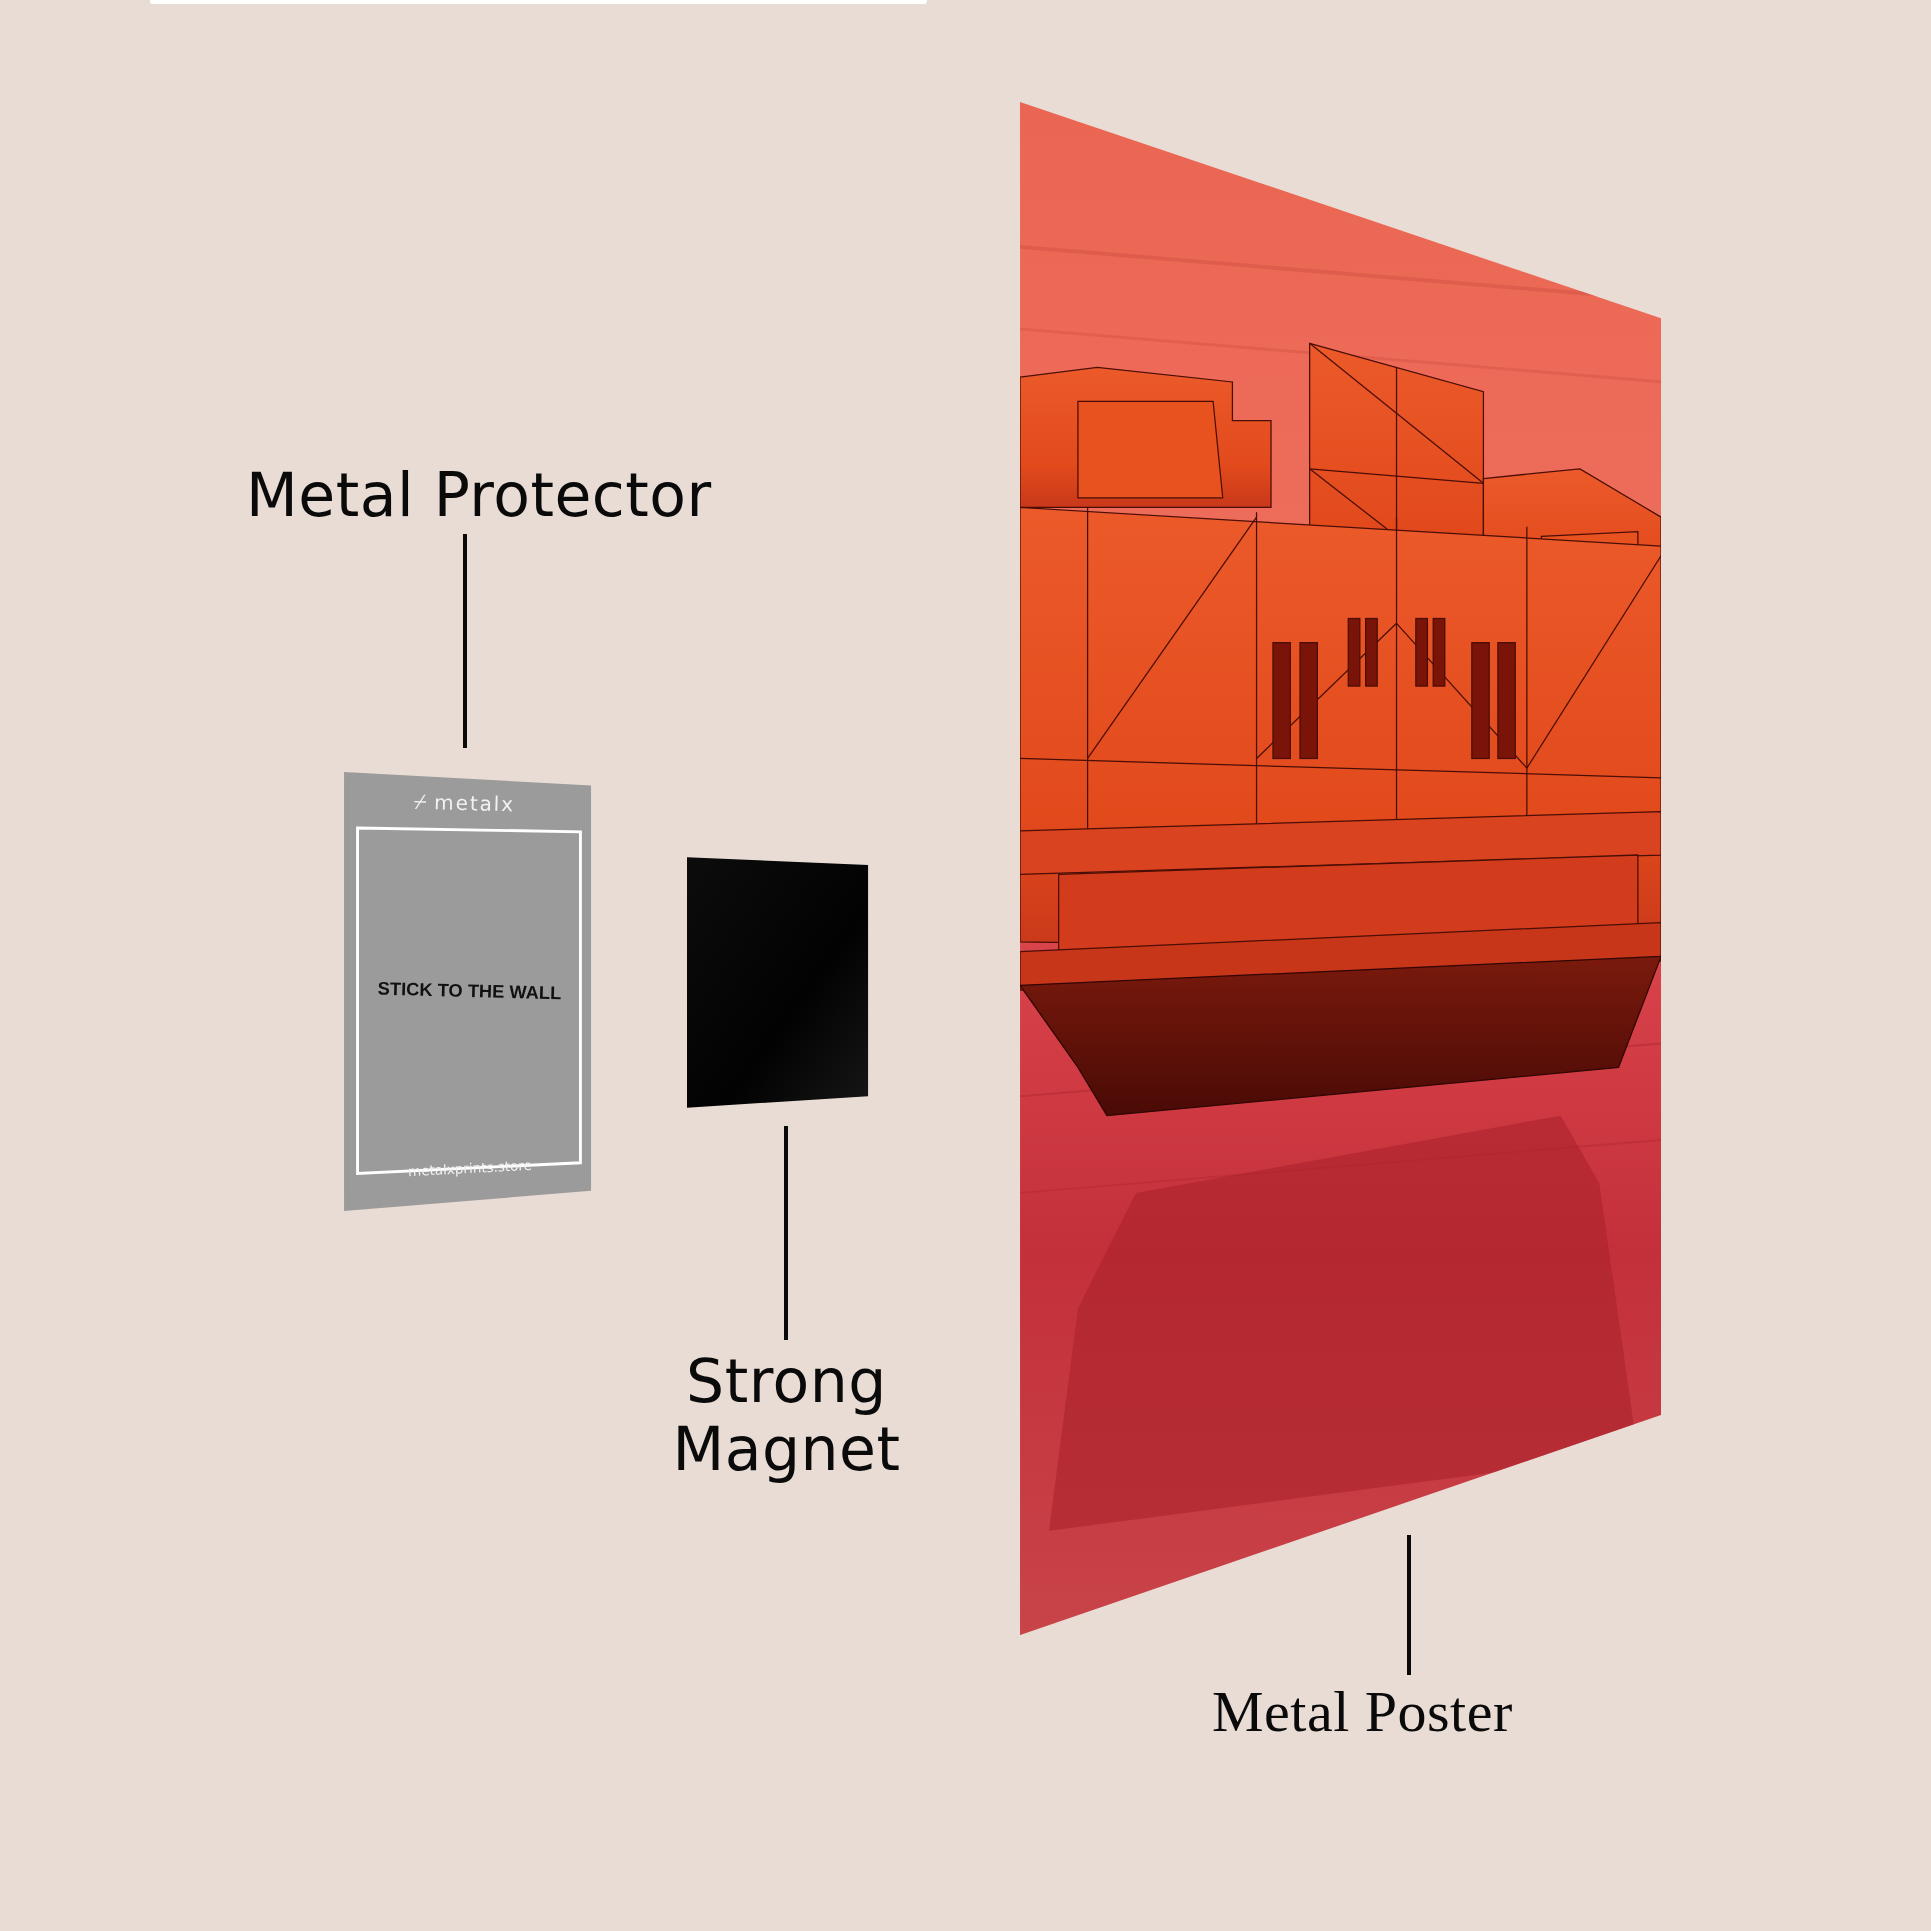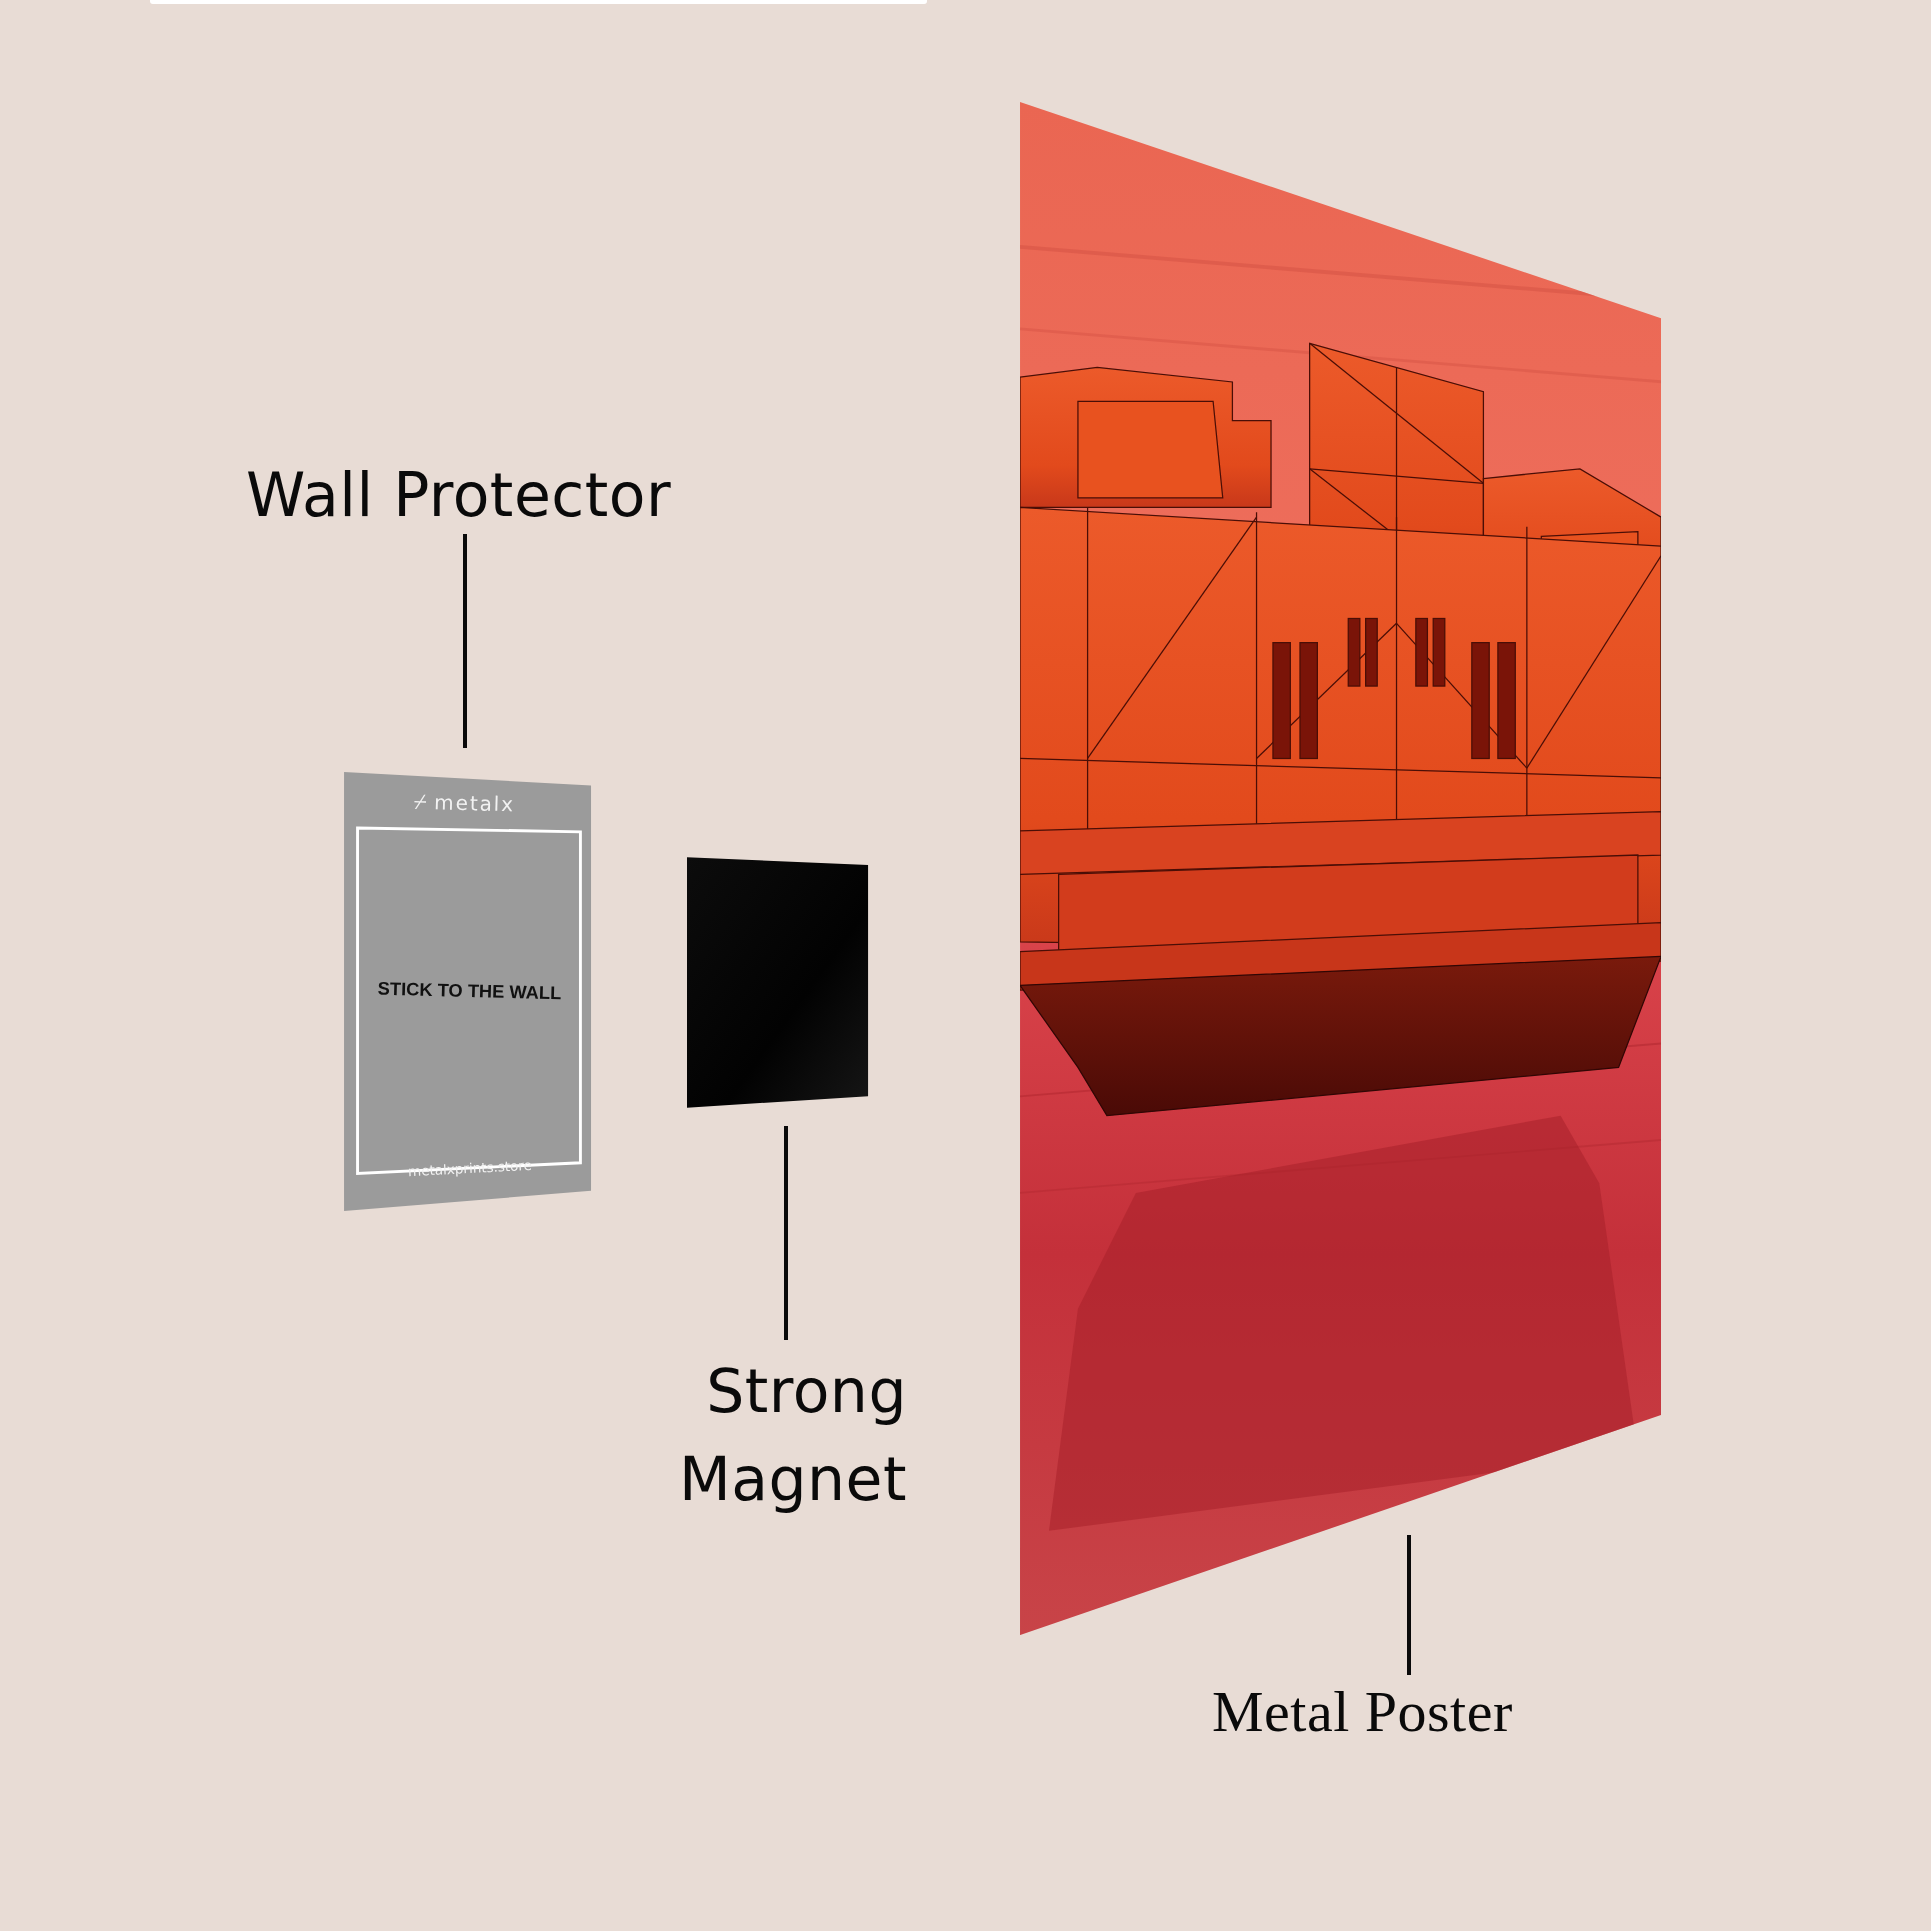--- a/index.html
+++ b/index.html
@@ -11,21 +11,21 @@
     .top-bar {
       position: absolute; left: 150px; top: 0; width: 777px; height: 3.9px;
       background: #ffffff; border-radius: 0 0 2.9px 2.9px;
     }
     .label {
       position: absolute; color: #0a0a0a;
       font-family: "DejaVu Sans", sans-serif; font-weight: 400;
       letter-spacing: 0.5px; white-space: nowrap; line-height: 1;
     }
     .label-wall { left: 246px; top: 465px; font-size: 60px; }
-    .label-magnet { left: 666px; top: 1347px; width: 241px; text-align: right; font-size: 60px; line-height: 88px; white-space: normal; }
+    .label-magnet { left: 666px; top: 1347px; width: 241px; text-align: center; font-size: 60px; line-height: 68px; white-space: normal; }
     .label-poster { left: 1212px; top: 1683px; font-size: 58px; font-family: Liberation Serif, serif; }
     .connector { position: absolute; background: #0a0a0a; width: 3.9px; }
     .c-wall { left: 463px; top: 534px; height: 214px; }
     .c-magnet { left: 784px; top: 1126px; height: 214px; }
     .c-poster { left: 1407px; top: 1535px; height: 140px; }
 
     
     .protector-wrap { position: absolute; left: 344px; top: 772px; width: 249px; height: 439px; }
     .protector-wrap svg { position: absolute; left: 0; top: 0; }
     .protector-logo {
@@ -46,21 +46,21 @@
     }
 
     .magnet { position: absolute; left: 687px; top: 857px; }
     .poster { position: absolute; left: 1020px; top: 102px; }
   </style>
 </head>
 <body>
 
 <div class="top-bar"></div>
 
-<div class="label label-wall">Wall Protector</div>
+<div class="label label-wall">Metal Protector</div>
 <div class="connector c-wall"></div>
 
 <div class="protector-wrap">
   <svg width="249" height="439" viewBox="0 0 258 455">
     <polygon points="0,0 256,14 256,434 0,455" fill="#9b9b9b"></polygon>
     <polygon points="14,58 245,62 245,405 14,416" fill="none" stroke="#ffffff" stroke-width="3"></polygon>
   </svg>
   <div class="protector-logo">
     <span class="mark">⌿</span><span>metalx</span>
   </div>

